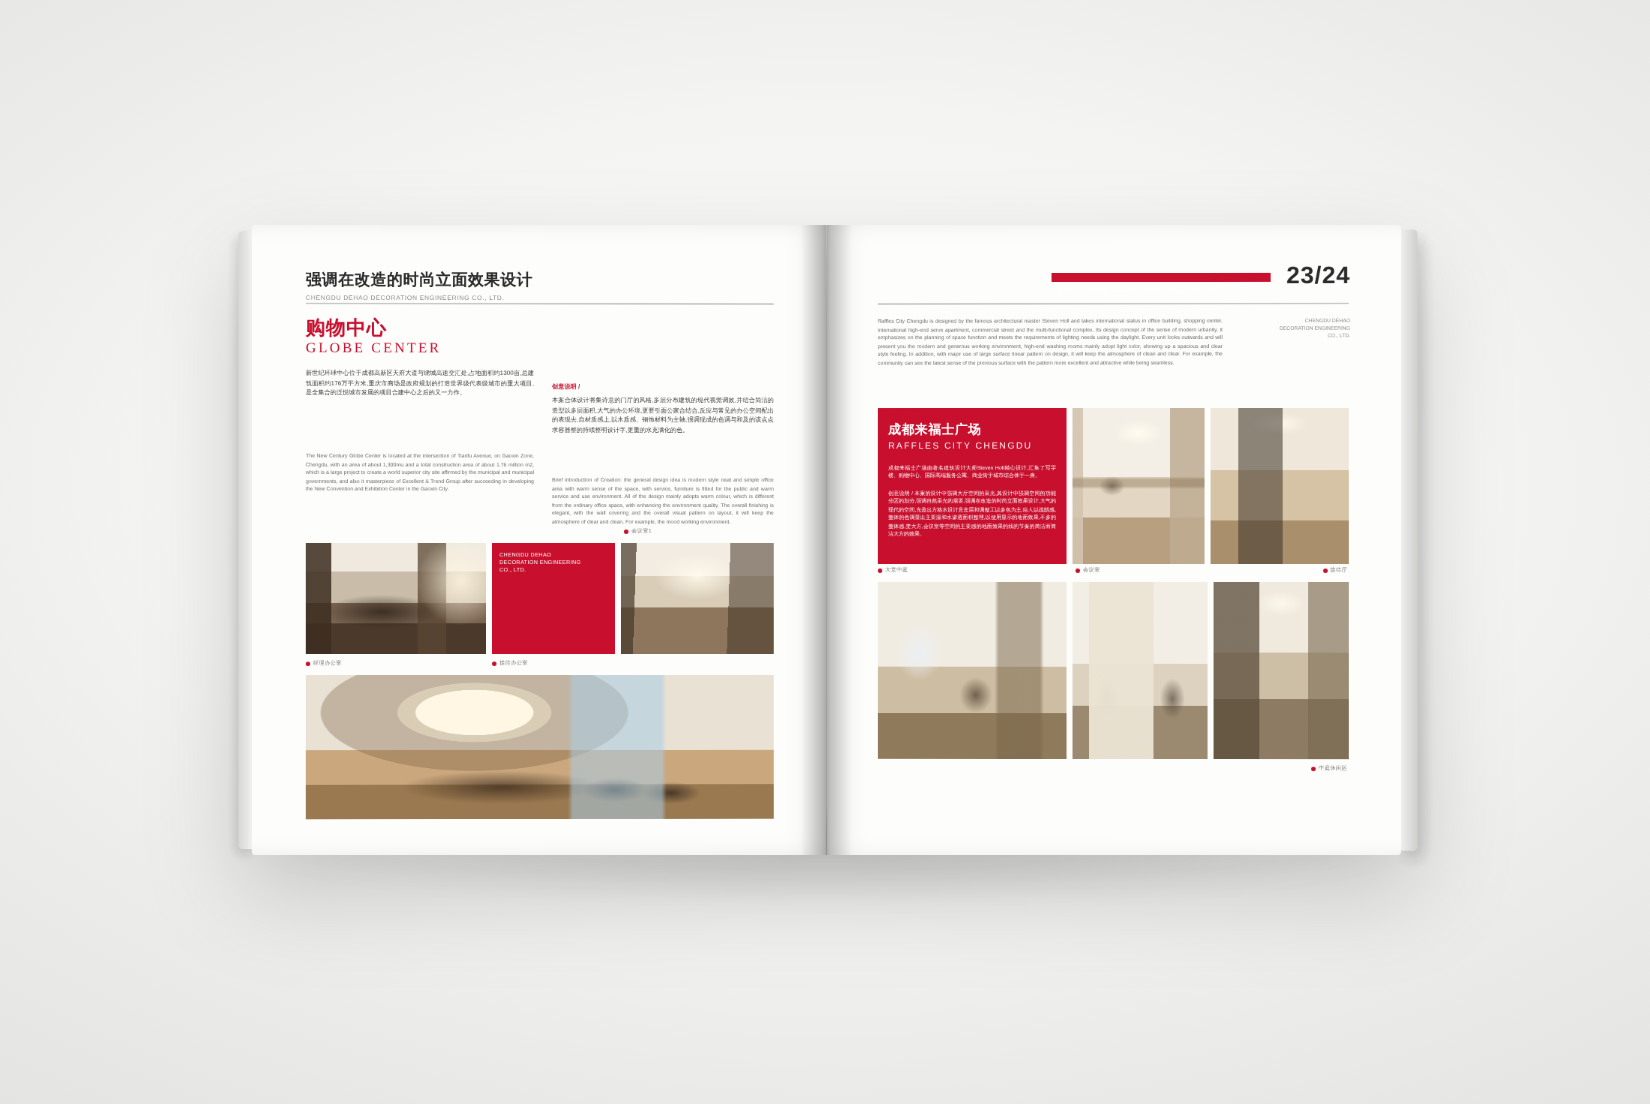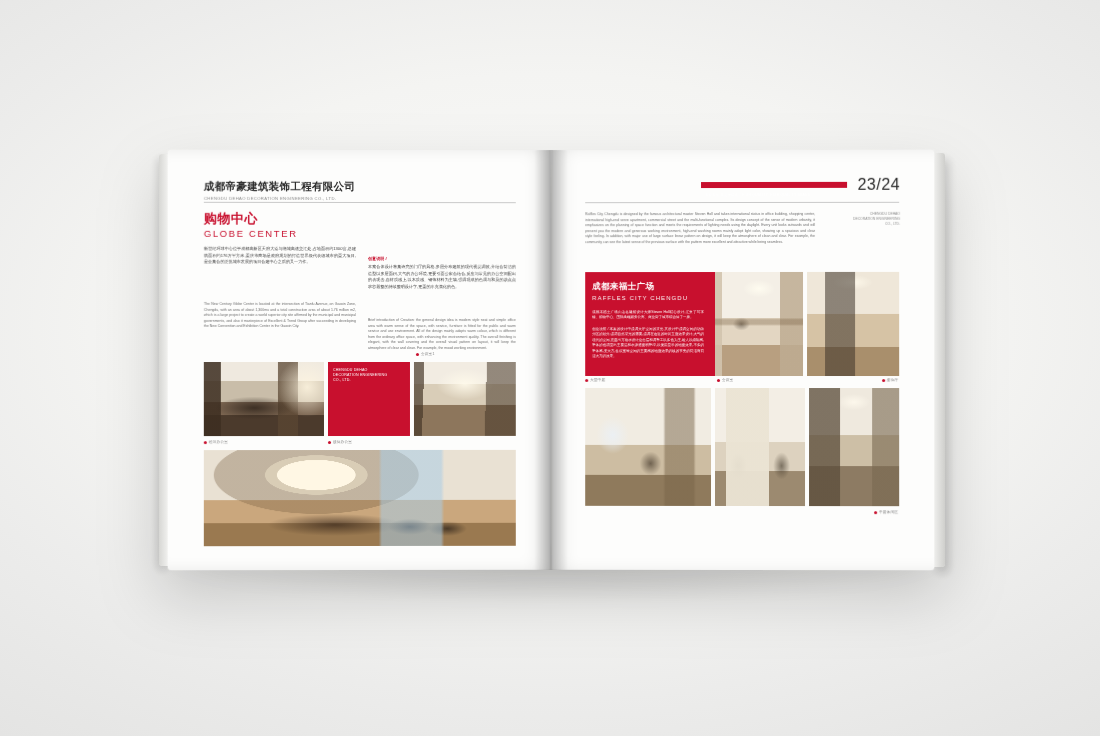--- a/index.html
+++ b/index.html
@@ -66,21 +66,21 @@
     font-size:10.5px;font-weight:bold;color:#2a2a2a;letter-spacing:.3px;white-space:nowrap;
   }
   .logo-en{
     font-size:4.2px;color:#8b8b8b;letter-spacing:.35px;white-space:nowrap;margin-top:1.5px;
   }
   .rule{height:1px;background:#c9c9c9;}
   .title-cn{
     color:#c8102e;font-size:13px;font-weight:bold;letter-spacing:.5px;line-height:1.1;
   }
   .title-en{
-    color:#c8102e;font-size:9.5px;letter-spacing:1.6px;margin-top:2px;
+    color:#c8102e;font-size:9.5px;letter-spacing:1.6px;margin-top:2px;font-family:Liberation Serif, serif;
   }
   .body-cn{
     font-size:4.1px;line-height:1.62;color:#3d3d3d;text-align:justify;
   }
   .body-en{
     font-size:3.5px;line-height:1.6;color:#6d6d6d;text-align:justify;
   }
   .body-head{font-size:4.1px;color:#c8102e;font-weight:bold;}
   .caption{
     font-size:3.6px;color:#7d7d7d;letter-spacing:.2px;white-space:nowrap;
@@ -129,21 +129,21 @@
   }
   .ph-ceiling .l3{
     background:
       linear-gradient(90deg, rgba(255,255,255,0) 0 56%, rgba(170,205,230,.55) 57% 76%, rgba(255,255,255,0) 77%),
       radial-gradient(ellipse 30% 16% at 42% 78%, rgba(60,42,28,.75), rgba(60,42,28,0) 72%),
       radial-gradient(ellipse 10% 12% at 66% 80%, rgba(40,30,22,.8), rgba(40,30,22,0) 70%),
       radial-gradient(ellipse 9% 11% at 78% 82%, rgba(40,30,22,.7), rgba(40,30,22,0) 70%);
   }
 
   
-  .pagenum{font-size:16px;font-weight:normal;color:#2b2b2b;letter-spacing:.5px;}
+  .pagenum{font-size:16px;font-weight:bold;color:#2b2b2b;letter-spacing:.5px;}
   .redbar{height:6px;background:#c8102e;}
   .redbar span{color:#fff;font-size:3.4px;line-height:6px;padding-left:4px;letter-spacing:.2px;}
   .side-en{font-size:3.4px;color:#8d8d8d;line-height:1.5;text-align:right;}
 
   .ph-lobby .l1{background:linear-gradient(180deg,#f4efe6 0 44%, #e3d6c2 44% 70%, #b89f80 70% 100%);}
   .ph-lobby .l2{
     background:
       linear-gradient(90deg, rgba(210,196,174,.9) 0 8%, rgba(255,255,255,0) 8% 74%, rgba(190,172,146,.85) 74% 100%),
       radial-gradient(ellipse 26% 12% at 50% 16%, rgba(255,252,240,.95), rgba(255,252,240,0) 70%);
   }
@@ -186,21 +186,21 @@
   <div class="bg-grad"></div>
   <div class="shadow-pool"></div>
 
   <div class="book">
     <div class="edge-left"></div>
     <div class="edge-right"></div>
 
     <div class="page left">
 
       <div class="pad" style="left:36px;top:30px;">
-        <div class="logo-cn">成都帝豪建筑装饰工程有限公司</div>
+        <div class="logo-cn">强调在改造的时尚立面效果设计</div>
         <div class="logo-en">CHENGDU DEHAO DECORATION ENGINEERING CO., LTD.</div>
       </div>
       <div class="pad rule" style="left:36px;top:52px;width:312px;"></div>
 
       <div class="pad" style="left:36px;top:62px;">
         <div class="title-cn">购物中心</div>
         <div class="title-en">GLOBE CENTER</div>
       </div>
 
       <div class="pad" style="left:36px;top:96px;width:152px;">
@@ -263,21 +263,21 @@
       </div>
       <div class="pad rule" style="left:34px;top:52px;width:314px;"></div>
 
       <div class="pad" style="left:34px;top:62px;width:230px;">
         <div class="body-en">Raffles City Chengdu is designed by the famous architectural master Steven Holl and takes international status in office building, shopping center, international high-end serve apartment, commercial street and the multi-functional complex. Its design concept of the sense of modern urbanity, it emphasizes on the planning of space function and meets the requirements of lighting needs using the daylight. Every unit looks outwards and will present you the modern and generous working environment, high-end washing rooms mainly adopt light color, showing up a spacious and clear style feeling. In addition, with major use of large surface linear pattern on design, it will keep the atmosphere of clean and clear. For example, the community can see the latest sense of the previous surface with the pattern more excellent and attractive while being seamless.</div>
       </div>
       <div class="pad side-en" style="right:34px;top:62px;width:74px;white-space:pre-line;">CHENGDU DEHAO
 DECORATION ENGINEERING
 CO., LTD.</div>
 
-      <div class="ph ph-red" style="left:34px;top:122px;width:126px;height:104px;padding-left:24px;">
+      <div class="ph ph-red" style="left:34px;top:122px;width:126px;height:104px;">
         <div style="position:absolute;left:7px;top:9px;color:#fff;">
           <div style="font-size:8.5px;font-weight:bold;letter-spacing:.4px;">成都来福士广场</div>
           <div style="font-size:6px;letter-spacing:1.1px;margin-top:2px;opacity:.95;">RAFFLES CITY CHENGDU</div>
           <div style="font-size:3.5px;line-height:1.55;margin-top:9px;width:112px;text-align:justify;">成都来福士广场由著名建筑设计大师Steven Holl精心设计,汇集了写字楼、购物中心、国际高端服务公寓、商业街于城市综合体于一身。</div>
           <div style="font-size:3.5px;line-height:1.55;margin-top:6px;width:112px;text-align:justify;">创意说明 / 本案的设计中强调大厅空间的采光,其设计中强调空间的功能分区的划分,强调自然采光的需要,强调在改造的时尚立面效果设计,大气的现代的空间,充盈出方格水设计意念层和调整工以多色为主,给人以疏朗感,整体的色调显出主要温和水渗透面积整理,以便用显示的地面效果,不多的整体感,变大方,会议室等空间的主要感的地面效果的线的节奏的简洁而简洁大方的效果。</div>
         </div>
       </div>
 
       <div class="ph ph-lobby" style="left:164px;top:122px;width:88px;height:104px;">
         <div class="layer l1"></div>

